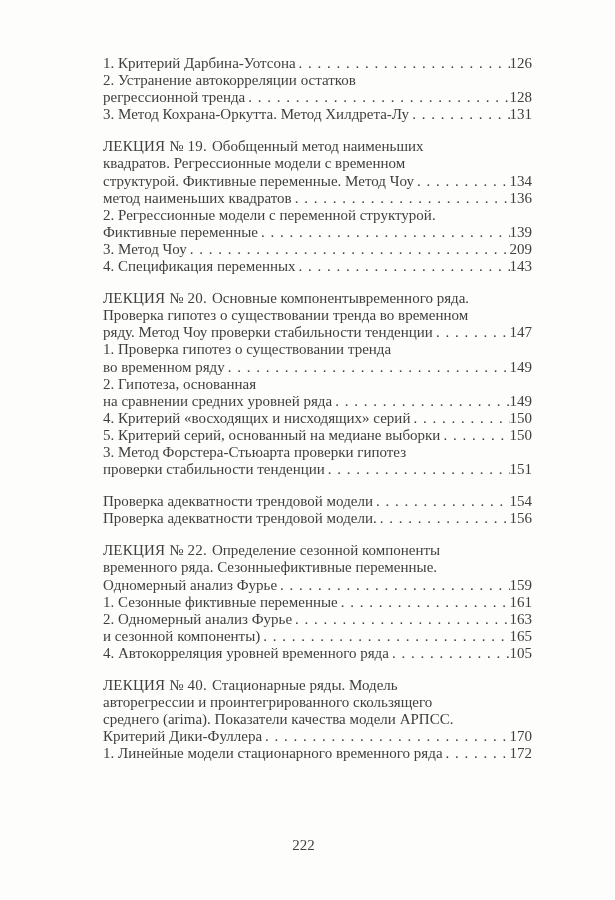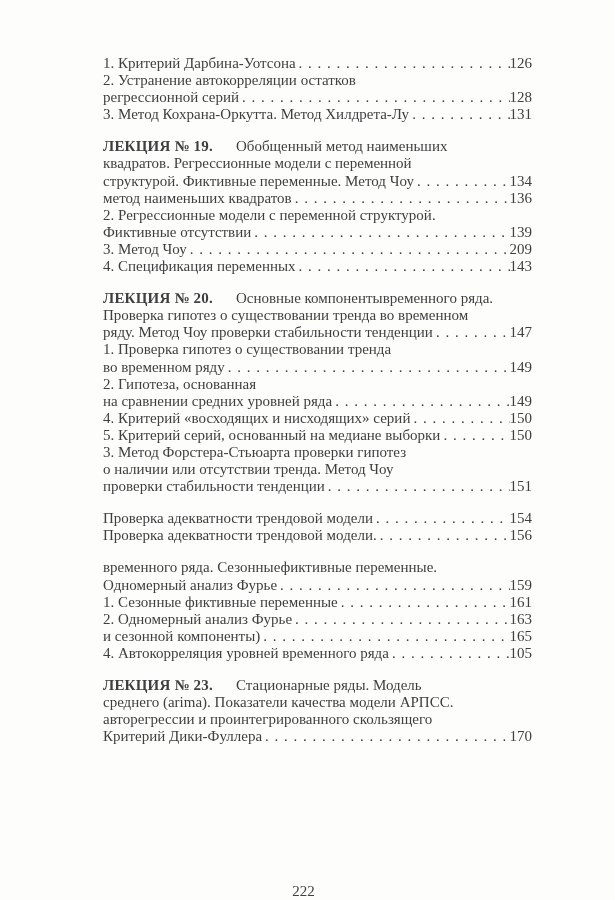--- a/index.html
+++ b/index.html
@@ -27,22 +27,22 @@
   .entry { margin: 0; }
   .entry.gap { margin-top: 15px; }
   .line {
     white-space: nowrap;
   }
   .line.last {
     display: flex;
     align-items: baseline;
   }
   .lead {
-    font-weight: 700;
-    margin-right: 23px;
+    font-weight: 400;
+    margin-right: 5px;
     letter-spacing: 0.2px;
   }
   .text { white-space: nowrap; }
   .leader {
     flex: 1 1 auto;
     overflow: hidden;
     white-space: nowrap;
     padding-left: 3px;
     min-width: 12px;
   }
@@ -50,72 +50,72 @@
     content: ". . . . . . . . . . . . . . . . . . . . . . . . . . . . . . . . . . . . . . . . . . . . . . . . . . . . . . . . . . . .";
     letter-spacing: 1px;
   }
   .pagenum {
     white-space: nowrap;
   }
   .folio {
     position: absolute;
     left: 0;
     right: 8px;
-    top: 883px;
+    top: 837px;
     text-align: center;
     font-size: 15px;
   }
 </style>
 </head>
 <body>
 
 <div class="page">
   <div class="toc">
       <div class="entry">
         <div class="line last">
           <span class="text">1. Критерий Дарбина-Уотсона</span>
           <span class="leader"></span>
           <span class="pagenum">126</span>
         </div>
       </div>
       <div class="entry">
         <div class="line"><span class="text">2. Устранение автокорреляции остатков</span></div>
         <div class="line last">
-          <span class="text">регрессионной серий</span>
+          <span class="text">регрессионной тренда</span>
           <span class="leader"></span>
           <span class="pagenum">128</span>
         </div>
       </div>
       <div class="entry">
         <div class="line last">
           <span class="text">3. Метод Кохрана-Оркутта. Метод Хилдрета-Лу</span>
           <span class="leader"></span>
           <span class="pagenum">131</span>
         </div>
       </div>
       <div class="entry gap">
         <div class="line"><span class="lead">ЛЕКЦИЯ № 19.</span><span class="text">Обобщенный метод наименьших</span></div>
-        <div class="line"><span class="text">квадратов. Регрессионные модели с переменной</span></div>
+        <div class="line"><span class="text">квадратов. Регрессионные модели с временном</span></div>
         <div class="line last">
           <span class="text">структурой. Фиктивные переменные. Метод Чоу</span>
           <span class="leader"></span>
           <span class="pagenum">134</span>
         </div>
       </div>
       <div class="entry">
         <div class="line last">
           <span class="text">метод наименьших квадратов</span>
           <span class="leader"></span>
           <span class="pagenum">136</span>
         </div>
       </div>
       <div class="entry">
         <div class="line"><span class="text">2. Регрессионные модели с переменной структурой.</span></div>
         <div class="line last">
-          <span class="text">Фиктивные отсутствии</span>
+          <span class="text">Фиктивные переменные</span>
           <span class="leader"></span>
           <span class="pagenum">139</span>
         </div>
       </div>
       <div class="entry">
         <div class="line last">
           <span class="text">3. Метод Чоу</span>
           <span class="leader"></span>
           <span class="pagenum">209</span>
         </div>
@@ -161,21 +161,20 @@
       </div>
       <div class="entry">
         <div class="line last">
           <span class="text">5. Критерий серий, основанный на медиане выборки</span>
           <span class="leader"></span>
           <span class="pagenum">150</span>
         </div>
       </div>
       <div class="entry">
         <div class="line"><span class="text">3. Метод Форстера-Стьюарта проверки гипотез</span></div>
-        <div class="line"><span class="text">о наличии или отсутствии тренда. Метод Чоу</span></div>
         <div class="line last">
           <span class="text">проверки стабильности тенденции</span>
           <span class="leader"></span>
           <span class="pagenum">151</span>
         </div>
       </div>
       <div class="entry gap">
         <div class="line last">
           <span class="text">Проверка адекватности трендовой модели</span>
           <span class="leader"></span>
@@ -183,20 +182,21 @@
         </div>
       </div>
       <div class="entry">
         <div class="line last">
           <span class="text">Проверка адекватности трендовой модели.</span>
           <span class="leader"></span>
           <span class="pagenum">156</span>
         </div>
       </div>
       <div class="entry gap">
+        <div class="line"><span class="lead">ЛЕКЦИЯ № 22.</span><span class="text">Определение сезонной компоненты</span></div>
         <div class="line"><span class="text">временного ряда. Сезонныефиктивные переменные.</span></div>
         <div class="line last">
           <span class="text">Одномерный анализ Фурье</span>
           <span class="leader"></span>
           <span class="pagenum">159</span>
         </div>
       </div>
       <div class="entry">
         <div class="line last">
           <span class="text">1. Сезонные фиктивные переменные</span>
@@ -219,24 +219,31 @@
         </div>
       </div>
       <div class="entry">
         <div class="line last">
           <span class="text">4. Автокорреляция уровней временного ряда</span>
           <span class="leader"></span>
           <span class="pagenum">105</span>
         </div>
       </div>
       <div class="entry gap">
-        <div class="line"><span class="lead">ЛЕКЦИЯ № 23.</span><span class="text">Стационарные ряды. Модель</span></div>
+        <div class="line"><span class="lead">ЛЕКЦИЯ № 40.</span><span class="text">Стационарные ряды. Модель</span></div>
+        <div class="line"><span class="text">авторегрессии и проинтегрированного скользящего</span></div>
         <div class="line"><span class="text">среднего (arima). Показатели качества модели АРПСС.</span></div>
-        <div class="line"><span class="text">авторегрессии и проинтегрированного скользящего</span></div>
         <div class="line last">
           <span class="text">Критерий Дики-Фуллера</span>
           <span class="leader"></span>
           <span class="pagenum">170</span>
+        </div>
+      </div>
+      <div class="entry">
+        <div class="line last">
+          <span class="text">1. Линейные модели стационарного временного ряда</span>
+          <span class="leader"></span>
+          <span class="pagenum">172</span>
         </div>
       </div>
     </div>
   <div class="folio">222</div>
 </div>
 
 </body></html>

